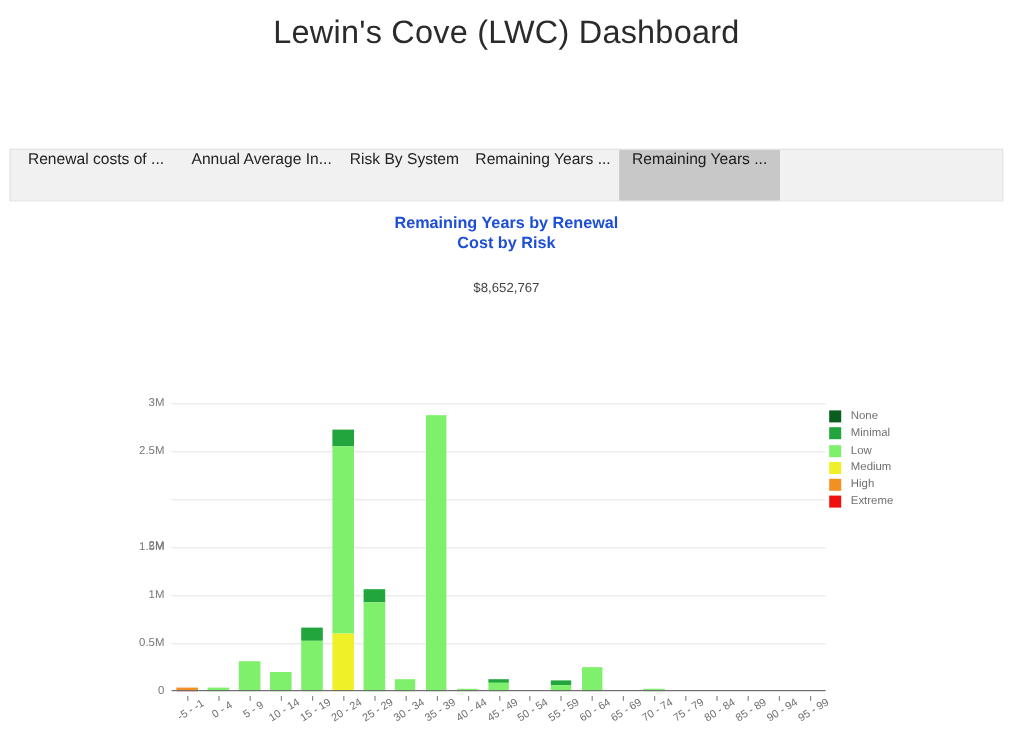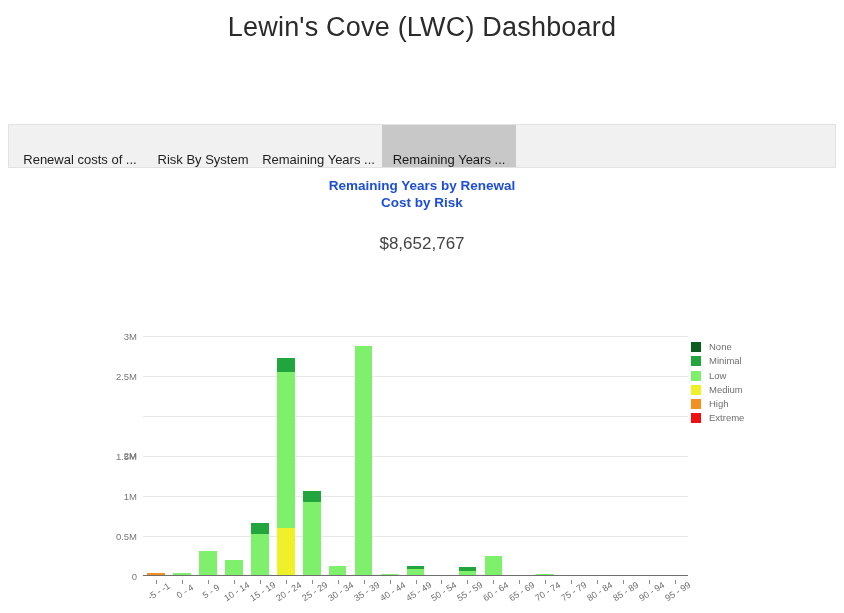--- a/index.html
+++ b/index.html
@@ -37,21 +37,21 @@
     width: 828px;
     height: 44px;
     background: #f1f1f1;
     border: 1px solid #e2e2e2;
     box-sizing: border-box;
     display: flex;
     align-items: stretch;
   }
   .tab {
     display: flex;
-    align-items: flex-end;
+    align-items: flex-start;
     justify-content: center;
     padding: 0 14px;
     font-size: 13px;
     color: #222222;
     white-space: nowrap;
     box-sizing: border-box;
     cursor: pointer;
     background: #f1f1f1;
   }
   .tab.active {
@@ -82,21 +82,21 @@
     line-height: 17px;
     font-weight: 700;
     color: #1d4ed8;
   }
   #chart-subtitle-value {
     position: absolute;
     top: 66px;
     left: 0;
     width: 844px;
     text-align: center;
-    font-size: 17px;
+    font-size: 11px;
     color: #444444;
   }
 
   
   #plot-area {
     position: absolute;
     left: 143px;
     top: 168px;
     width: 545px;
     height: 240px;
@@ -209,20 +209,23 @@
   }
 </style>
 </head>
 <body>
 
 <div id="dashboard-title">Lewin's Cove (LWC) Dashboard</div>
 
 <div id="tab-bar">
     <div class="tab" style="width: 142px;">
       <span>Renewal costs of ...</span>
+    </div>
+    <div class="tab" style="width: 134px;">
+      <span>Annual Average In...</span>
     </div>
     <div class="tab" style="width: 104px;">
       <span>Risk By System</span>
     </div>
     <div class="tab" style="width: 127px;">
       <span>Remaining Years ...</span>
     </div>
     <div class="tab active" style="width: 134px;">
       <span>Remaining Years ...</span>
     </div>

